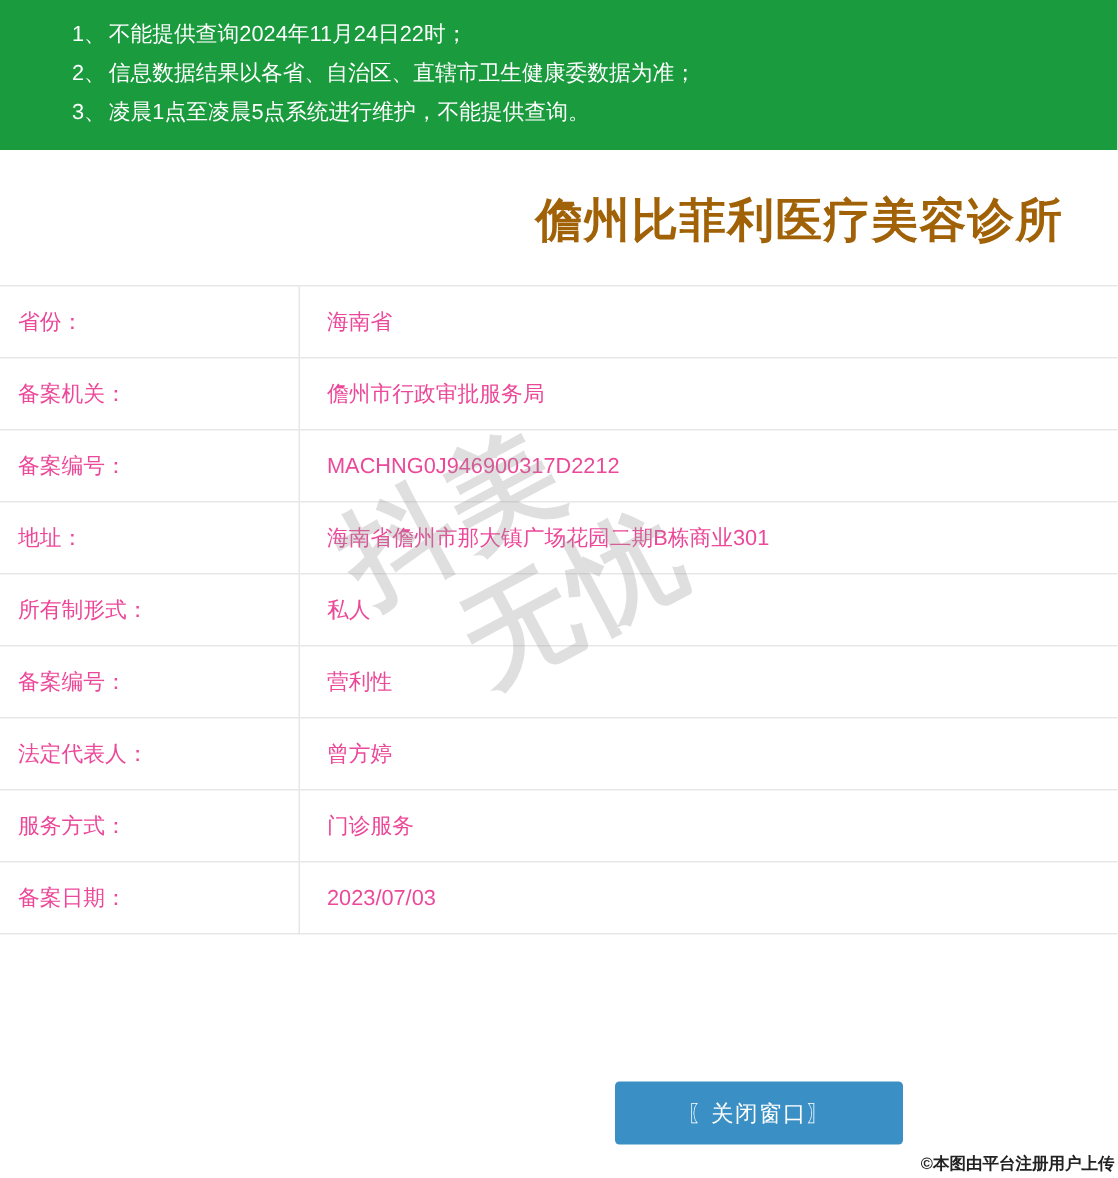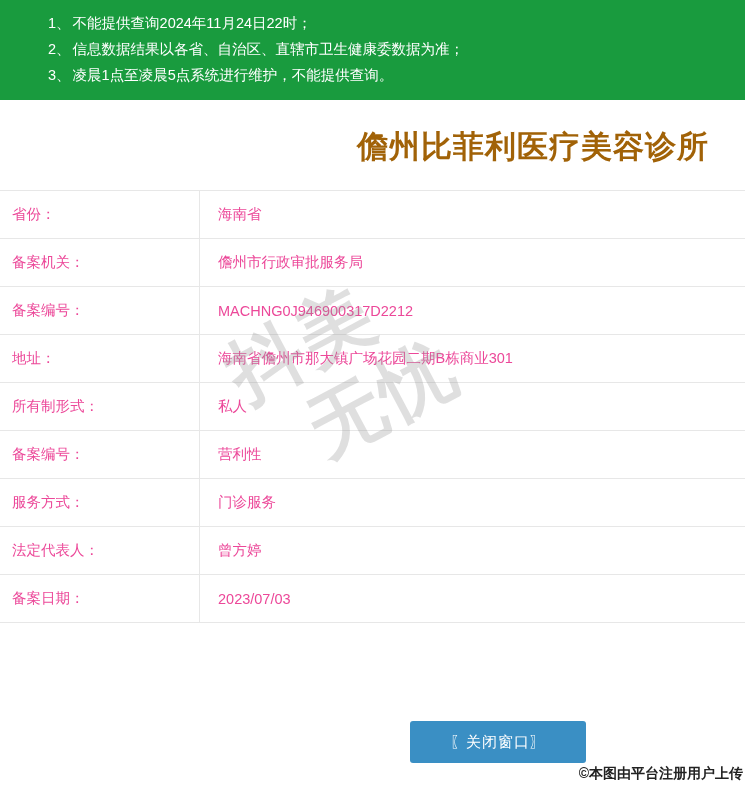--- a/index.html
+++ b/index.html
@@ -82,36 +82,36 @@
     position: absolute;
     left: 0;
     bottom: 0;
     width: 745px;
     height: 80px;
   }
   .close-btn {
     position: absolute;
     left: 410px;
     top: 16px;
-    width: 176px;
+    width: 192px;
     height: 42px;
     background: #3a8fc4;
     color: #ffffff;
     border: none;
     border-radius: 3px;
     font-size: 15px;
     font-family: "Liberation Sans", sans-serif;
     cursor: pointer;
     letter-spacing: 1px;
   }
   .corner-note {
     position: absolute;
     right: 2px;
     bottom: 2px;
-    font-size: 14px;
+    font-size: 11px;
     color: #222222;
     font-weight: bold;
     white-space: nowrap;
   }
 
   
   .watermark {
     position: absolute;
     left: 255px;
     top: 250px;
@@ -176,26 +176,26 @@
     </tr>
     <tr>
       <td class="cell-label">所有制形式：</td>
       <td class="cell-value">私人</td>
     </tr>
     <tr>
       <td class="cell-label">备案编号：</td>
       <td class="cell-value">营利性</td>
     </tr>
     <tr>
+      <td class="cell-label">法定代表人：</td>
+      <td class="cell-value">曾方婷</td>
+    </tr>
+    <tr>
       <td class="cell-label">服务方式：</td>
       <td class="cell-value">门诊服务</td>
-    </tr>
-    <tr>
-      <td class="cell-label">法定代表人：</td>
-      <td class="cell-value">曾方婷</td>
     </tr>
     <tr>
       <td class="cell-label">备案日期：</td>
       <td class="cell-value">2023/07/03</td>
     </tr>
   </tbody>
 </table>
 
 <div class="watermark">
   <span>抖美</span>

